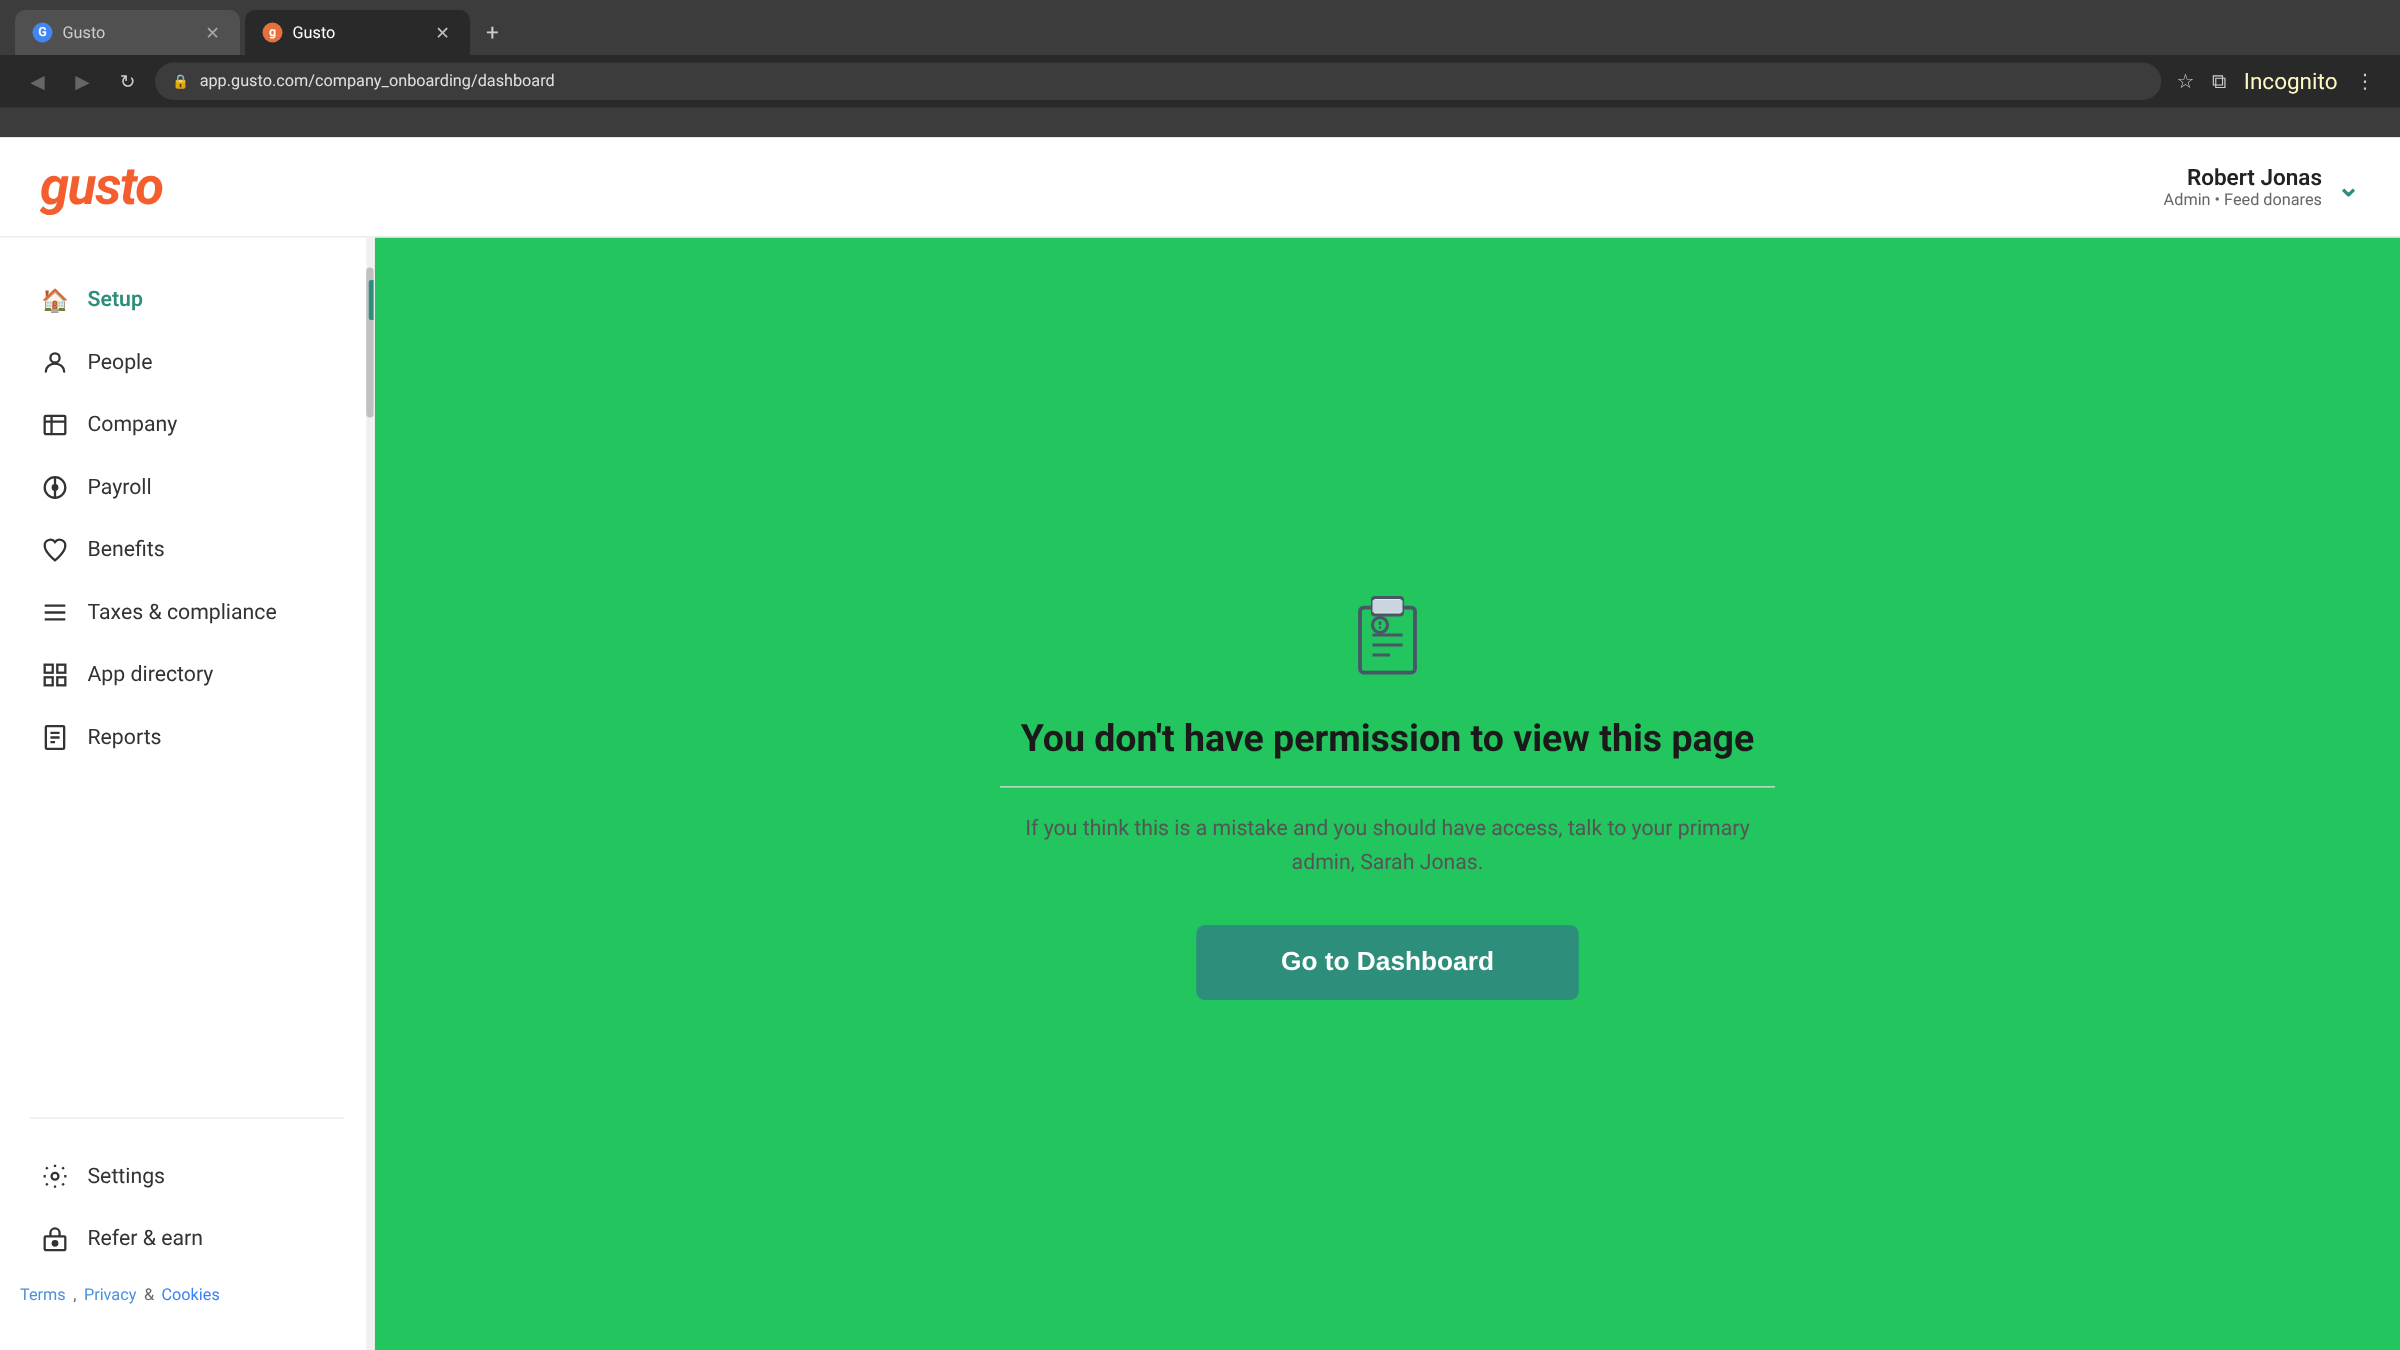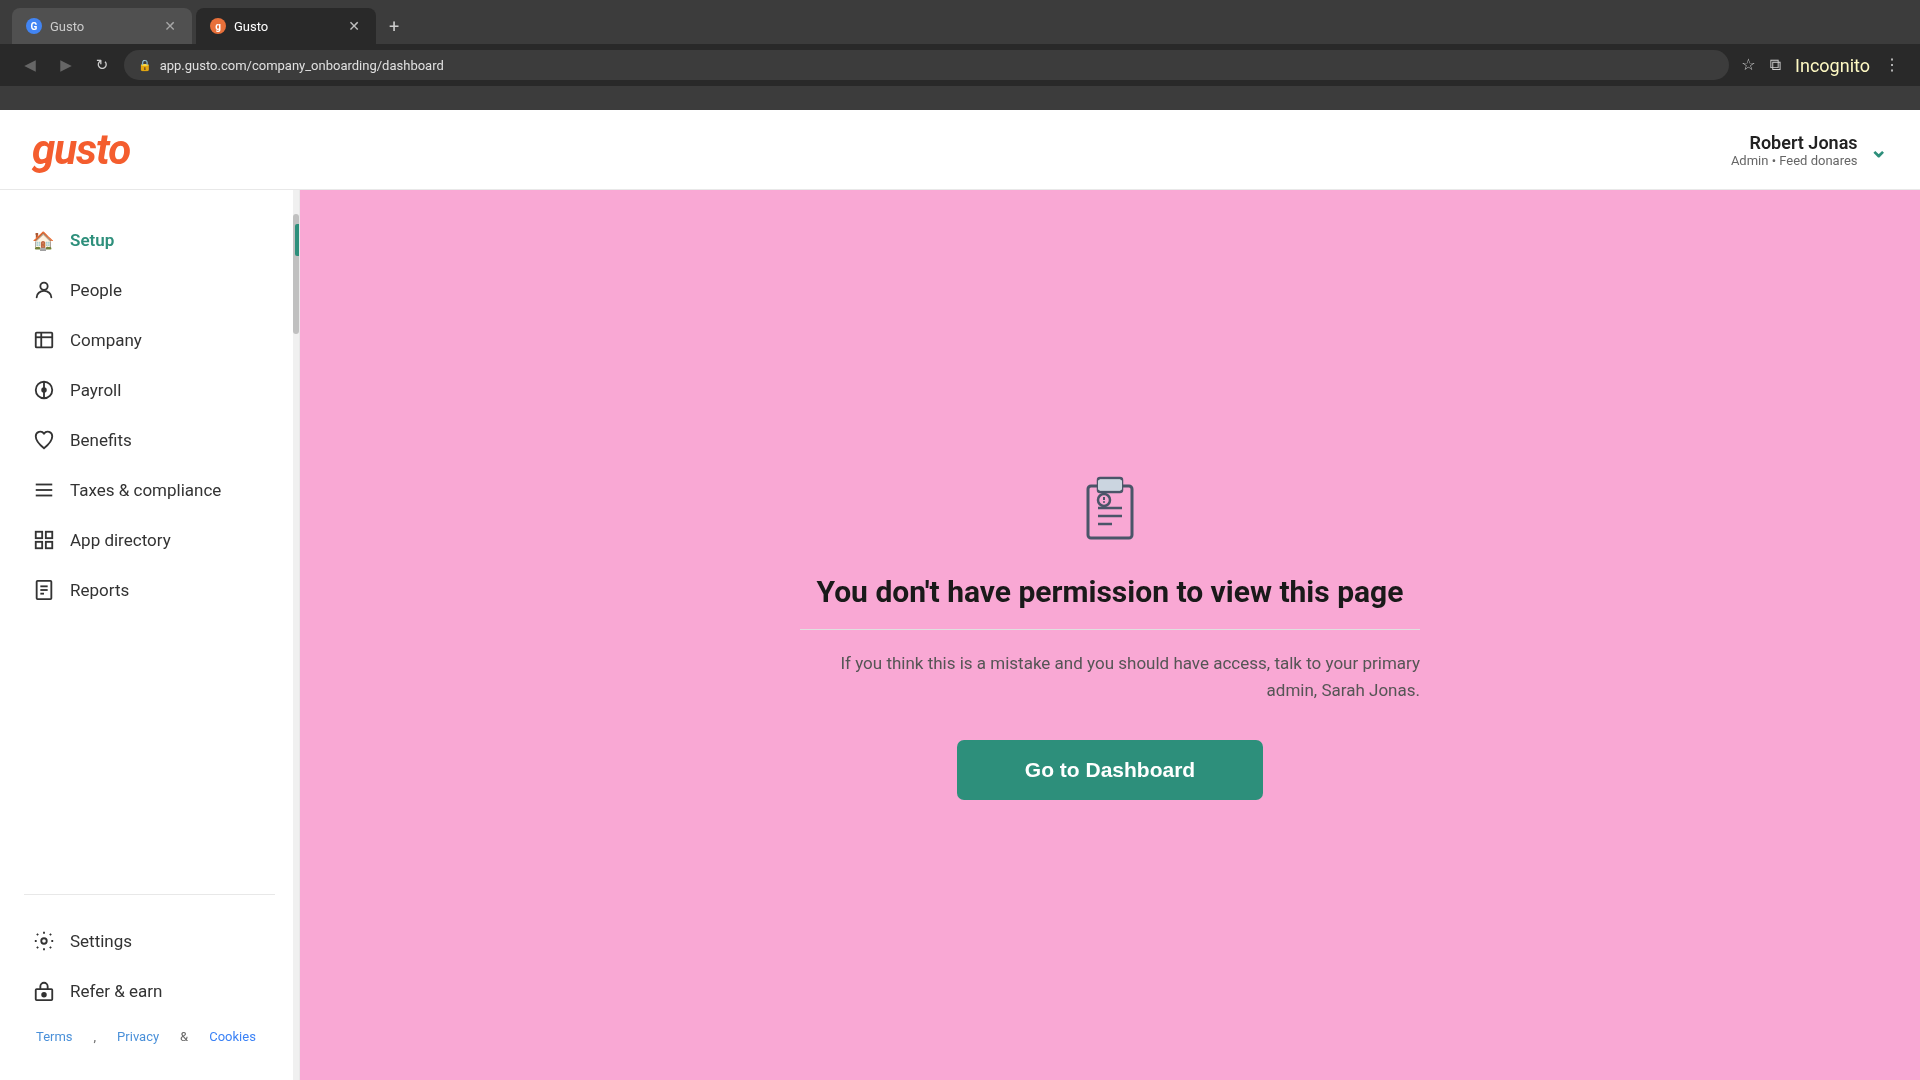--- a/index.html
+++ b/index.html
@@ -205,34 +205,34 @@
     .sidebar-divider {
       height: 1px;
       background: #e8e8e8;
       margin: 12px 24px;
     }
     .sidebar-footer {
       padding: 8px 0;
     }
     .footer-links {
       display: flex;
-      gap: 21px;
-      padding: 12px 36px;
+      gap: 6px;
+      padding: 12px 16px;
       font-size: 13px;
       color: #4a90d9;
     }
     .footer-links span { color: #666; }
 
     
     .main-content {
       flex: 1;
       display: flex;
       align-items: center;
       justify-content: center;
-      background: #f9a8d4;
+      background: #22c55e;
     }
     .permission-card {
       display: flex;
       flex-direction: column;
       align-items: center;
       max-width: 740px;
       padding: 40px 60px;
     }
     .permission-icon {
       width: 80px;
@@ -248,21 +248,21 @@
     }
     .permission-divider {
       width: 100%;
       height: 1px;
       background: #e0e0e0;
       margin-bottom: 20px;
     }
     .permission-description {
       font-size: 17px;
       color: #555;
-      text-align: right;
+      text-align: center;
       line-height: 1.6;
       margin-bottom: 36px;
     }
     .go-dashboard-btn {
       background: #2d8f7b;
       color: #fff;
       border: none;
       border-radius: 7px;
       padding: 18px 68px;
       font-size: 21px;

